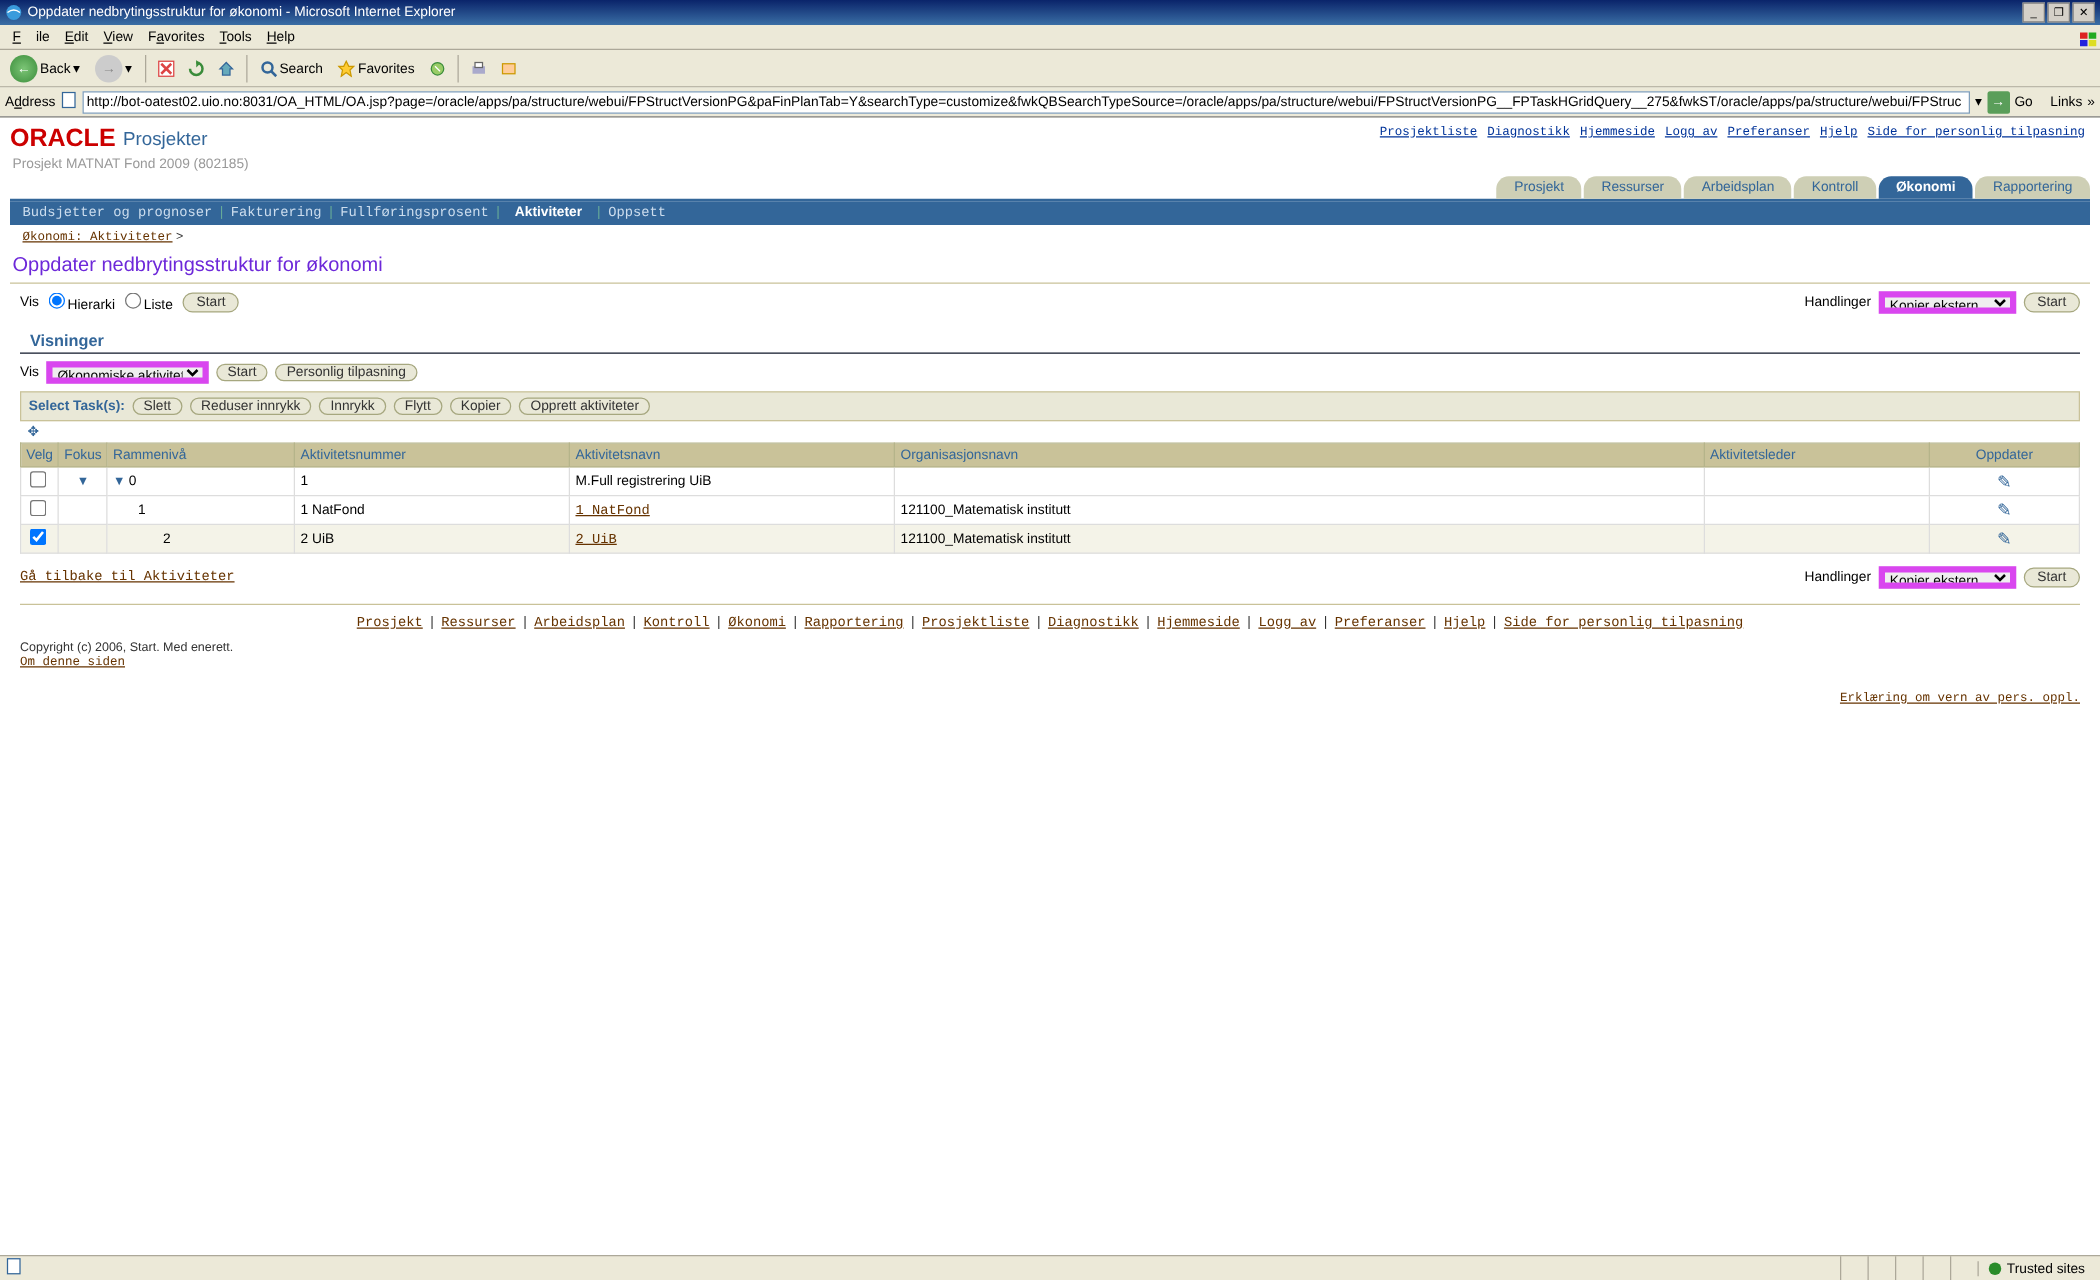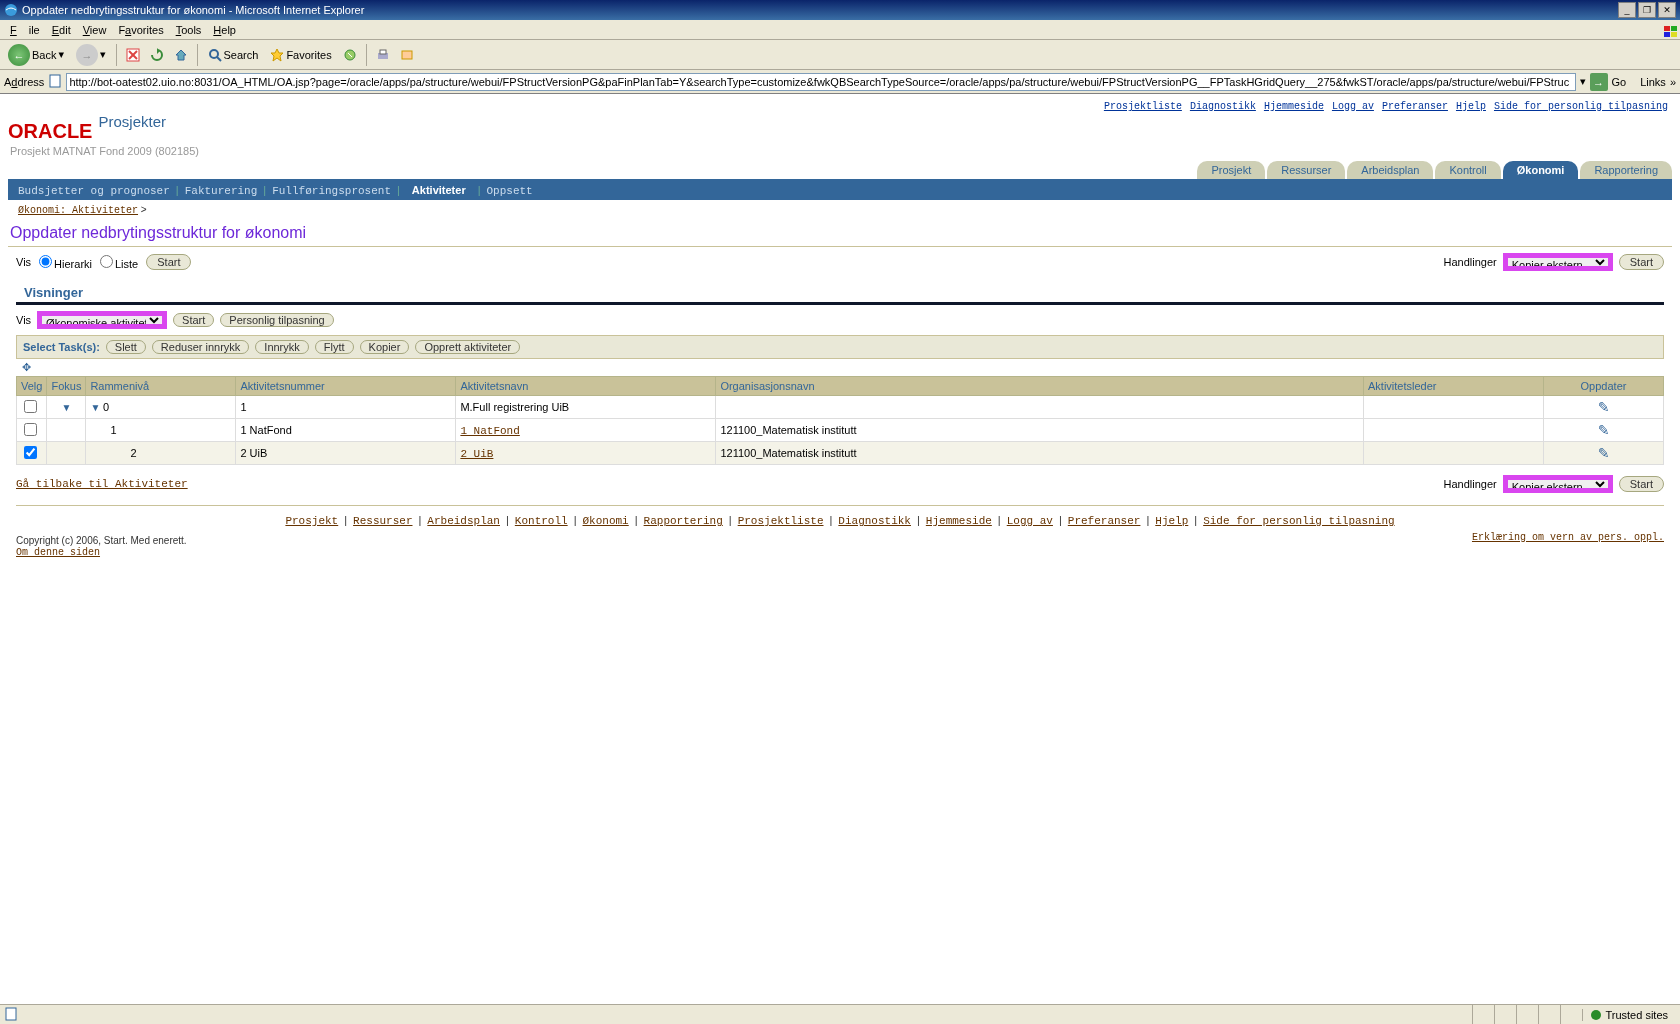--- a/index.html
+++ b/index.html
@@ -27,21 +27,21 @@
 .toolbar-ie .sq { width:20px; height:20px; border:1px solid transparent; display:flex; align-items:center; justify-content:center; }
 
 .addrbar { background:#ece9d8; border-bottom:1px solid #808080; height:24px; display:flex; align-items:center; padding:0 4px; gap:4px; font-size:11px; }
 .addrbar input { flex:1; height:18px; border:1px solid #7f9db9; font-size:11px; padding:0 2px; }
 .addrbar .go { background:#5a9e5a; color:#fff; width:18px; height:18px; display:flex; align-items:center; justify-content:center; border-radius:2px; }
 
 
 .app { padding: 6px 8px 0 8px; }
 .app-header { display:flex; align-items:flex-start; }
 .logo-area { display:flex; align-items:center; gap:6px; }
-.oracle-logo { font-family: "Trebuchet MS", Arial; font-size:20px; font-weight:bold; color:#cc0000; letter-spacing:0px;margin-top:20px; }
+.oracle-logo { font-family: "Trebuchet MS", Arial; font-size:20px; font-weight:bold; color:#cc0000; letter-spacing:0px; }
 .app-name { color:#336699; font-size:15px; }
 .header-links { margin-left:auto; font-size:10px; }
 .header-links a { color:#003399; margin: 0 4px; }
 
 .project-label { color:#999; font-size:11px; margin:2px 0 4px 2px; }
 
 .tabs-row { display:flex; justify-content:flex-end; border-bottom:2px solid #336699; }
 .tab { padding:3px 14px; border-top-left-radius:10px; border-top-right-radius:10px; margin-left:2px; font-size:11px; }
 .tab.inactive { background:#cecfb5; color:#336699; }
 .tab.active { background:#336699; color:#fff; font-weight:bold; }
@@ -57,21 +57,21 @@
 
 .page-title { color:#6d28d9; font-size:16px; font-weight:normal; padding:4px 0 2px 2px; }
 .hr { border-top:1px solid #c9c299; margin:2px 0; }
 
 .bar-row { display:flex; align-items:center; gap:8px; padding:4px 8px; font-size:11px; }
 .bar-row .right { margin-left:auto; display:flex; align-items:center; gap:6px; }
 
 .obutton { background:#e9e8d7; border:1px solid #a6a77f; border-radius:10px; padding:1px 10px; font-size:11px; color:#333; cursor:pointer; }
 .obutton.small { padding:0px 8px; }
 
-.section-title { color:#336699; font-size:13px; font-weight:bold; padding:6px 8px 2px 8px; border-bottom:3px solid #0f172a; margin:4px 8px 0 8px; }
+.section-title { color:#336699; font-size:13px; font-weight:bold; padding:6px 8px 2px 8px; border-bottom:1px solid #0f172a; margin:4px 8px 0 8px; }
 
 .view-row { display:flex; align-items:center; gap:6px; padding:6px 8px; }
 select { border:5px solid #d946ef; font-size:11px; height:18px; }
 
 .task-bar { background:#e9e8d7; border:1px solid #c9c299; margin:0 8px; padding:4px 6px; display:flex; align-items:center; gap:6px; }
 .task-bar .label { color:#336699; font-weight:bold; font-size:11px; }
 
 .select-links { padding:4px 14px; font-size:11px; }
 .select-links a { color:#663300; }
 .select-links .pipe { color:#333; padding:0 4px; }
@@ -89,21 +89,21 @@
 .pencil-icon { color:#336699; font-size:14px; }
 
 .footer-row { display:flex; align-items:center; padding:10px 8px 4px 8px; }
 .footer-row .right { margin-left:auto; display:flex; align-items:center; gap:6px; }
 
 .footer-links { text-align:center; padding:8px 0 4px 0; font-size:11px; border-top:1px solid #c9c299; margin:8px 8px 0 8px; }
 .footer-links a { color:#663300; }
 .footer-links .pipe { color:#333; padding:0 6px; }
 
 .copyright { font-size:10px; color:#333; padding:4px 8px; }
-.privacy { text-align:right; font-size:10px; padding:0 8px 8px 0; }
+.privacy { text-align:right; font-size:10px; padding:0 8px 8px 0;margin-top:44px; }
 .privacy a { color:#663300; }
 
 
 .statusbar { position:fixed; bottom:0; left:0; right:0; height:20px; background:#ece9d8; border-top:1px solid #aca899; display:flex; align-items:center; font-size:11px; padding:0 4px; }
 .statusbar .spacer { flex:1; }
 .statusbar .cell { border-left:1px solid #aca899; height:100%; width:22px; }
 .statusbar .trusted { display:flex; align-items:center; gap:4px; padding:0 8px; border-left:1px solid #aca899; }
 .statusbar .dot { width:10px; height:10px; border-radius:50%; background:#2a8c2a; }
 
 input[type=radio], input[type=checkbox] { margin:0 2px 0 0; }

